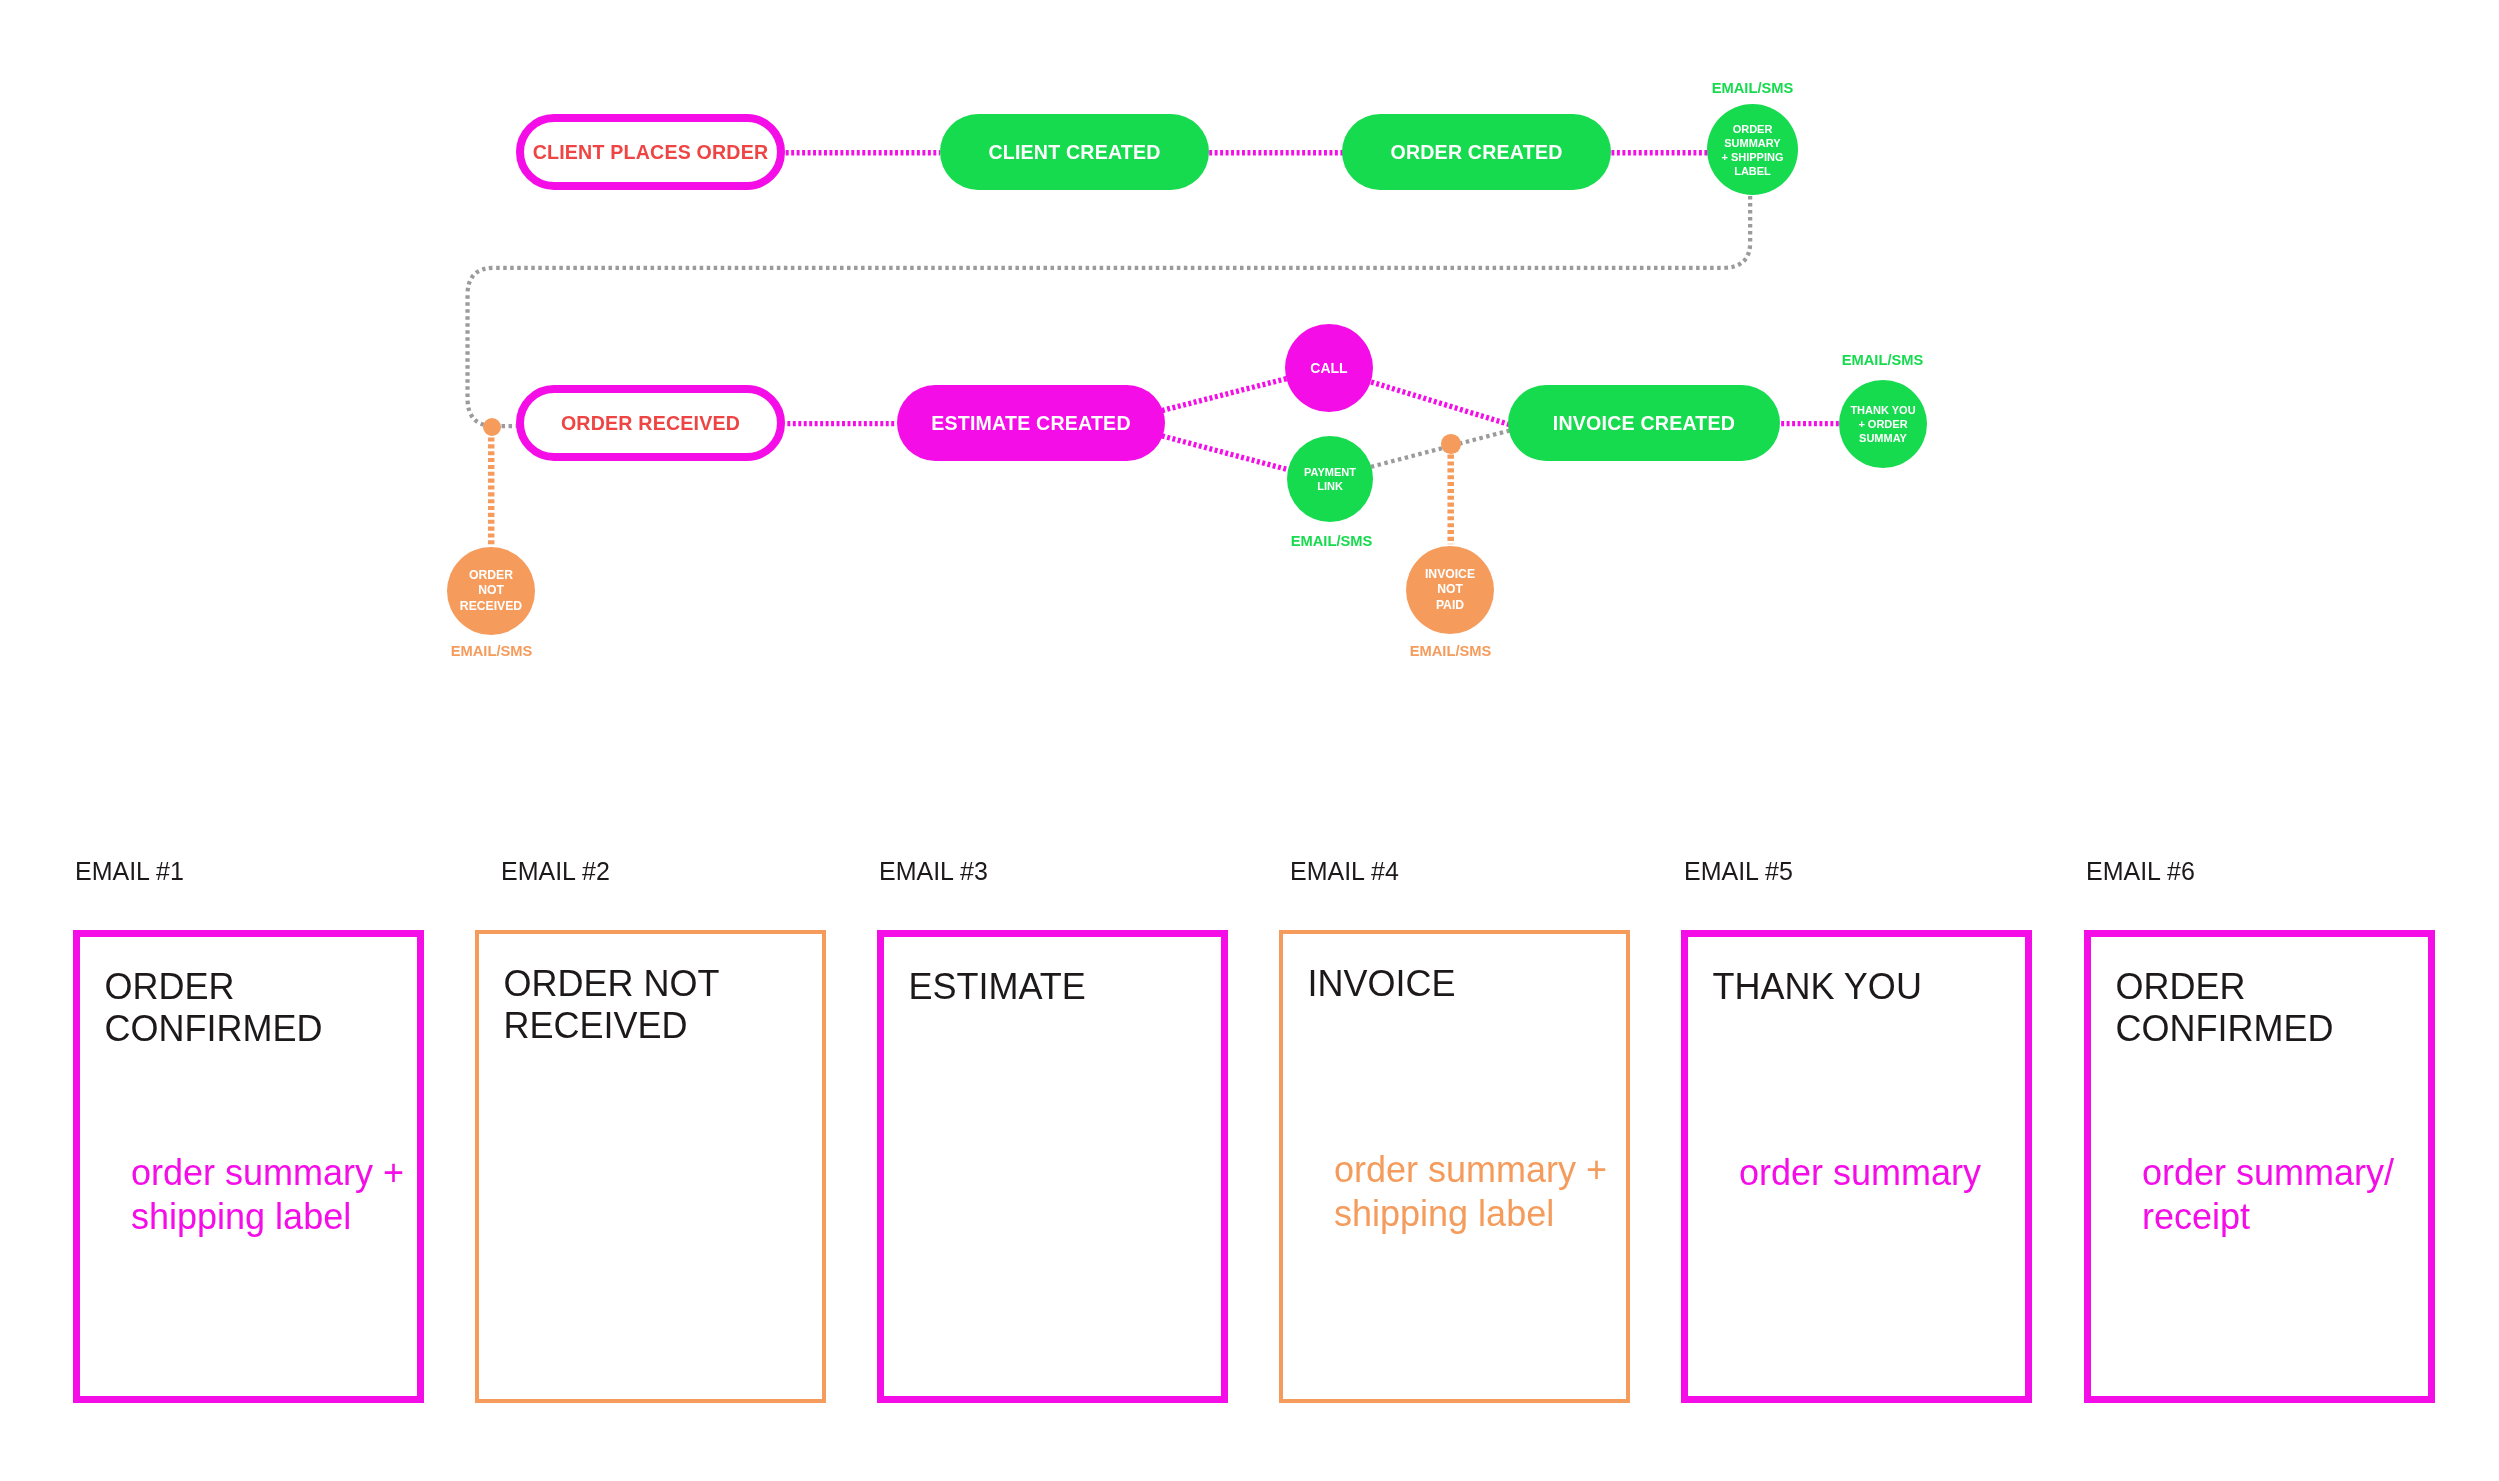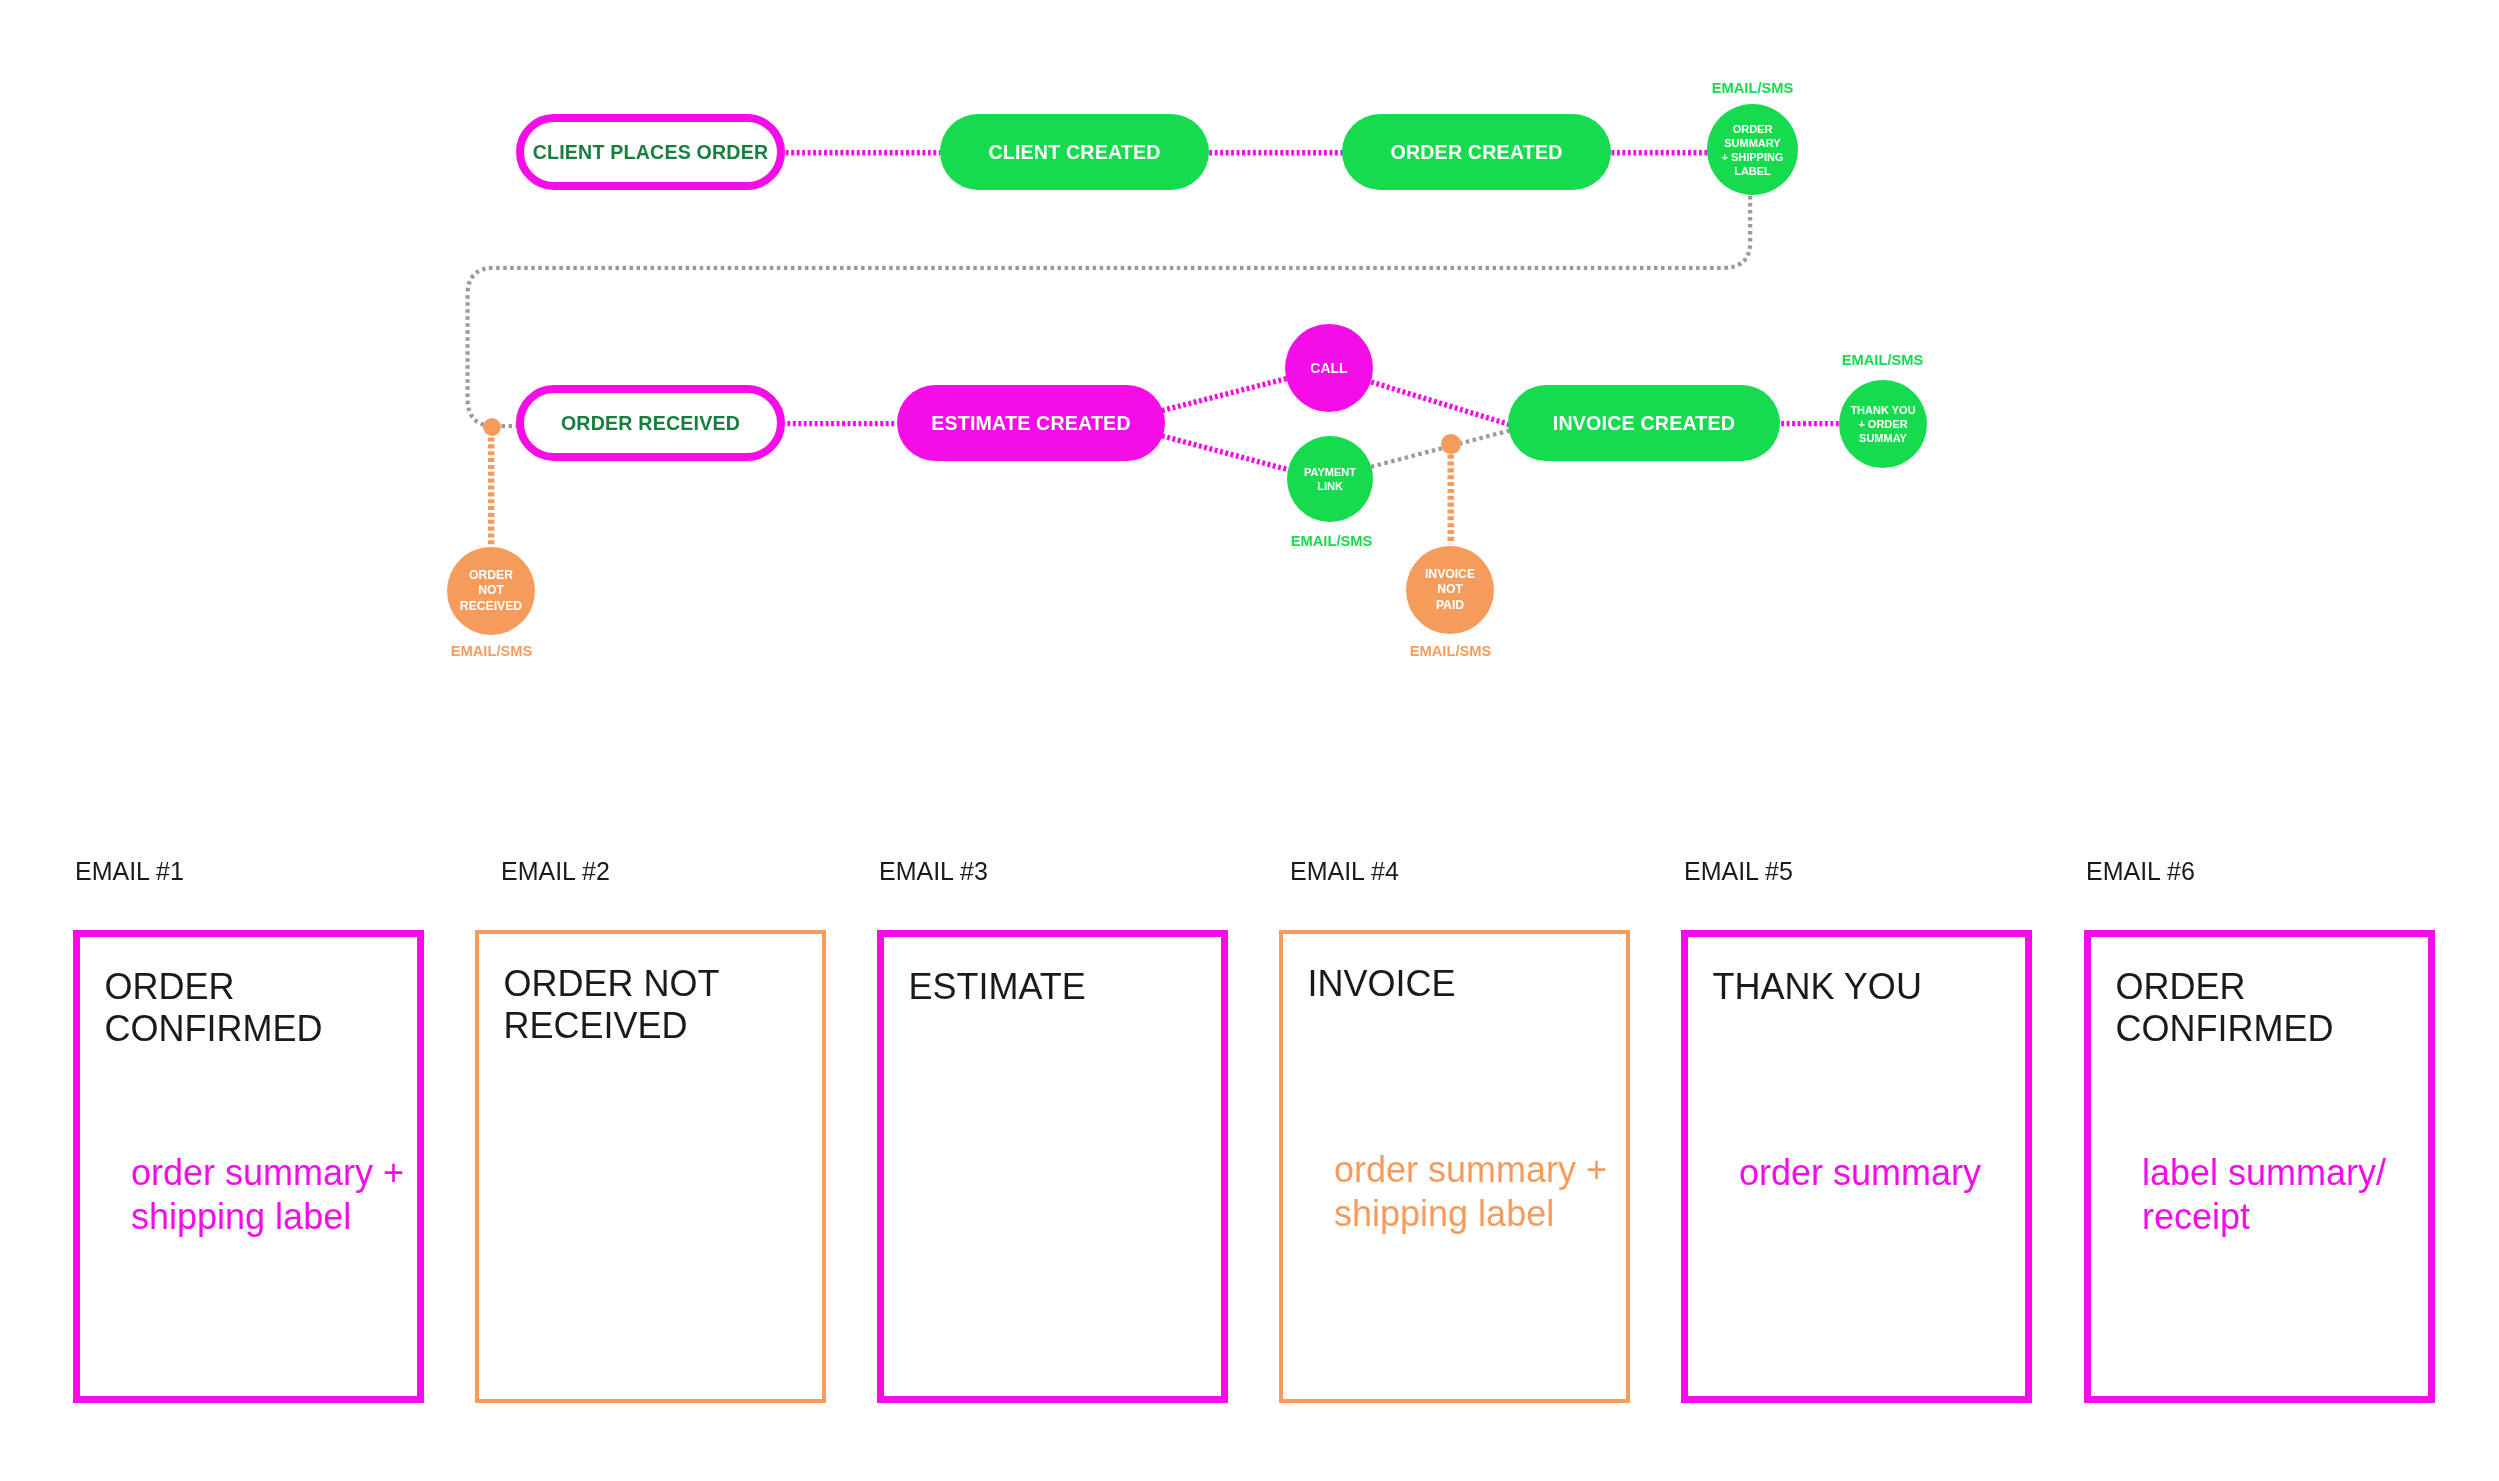--- a/index.html
+++ b/index.html
@@ -4,21 +4,21 @@
 <style>
   html,body{margin:0;padding:0;background:#ffffff;}
   #canvas{
     position:relative;width:2500px;height:1482px;background:#ffffff;overflow:hidden;
     font-family:"Liberation Sans", sans-serif;
   }
   #wires{position:absolute;left:0;top:0;z-index:0;}
   .node{position:absolute;display:flex;align-items:center;justify-content:center;
         text-align:center;z-index:2;box-sizing:border-box;}
   .pill{width:269px;height:76px;border-radius:49px;font-weight:bold;font-size:19.6px;letter-spacing:0.2px;}
-  .pill-outline{background:#ffffff;border:8.2px solid #F50DE8;color:#15803d;}
+  .pill-outline{background:#ffffff;border:8.2px solid #F50DE8;color:#ef4444;}
   .pill-green{background:#17DB4F;color:#ffffff;}
   .pill-magenta{background:#F50DE8;color:#ffffff;}
   .circle{border-radius:50%;color:#ffffff;font-weight:bold;white-space:pre-line;}
   .circle-green{background:#17DB4F;}
   .circle-magenta{background:#F50DE8;}
   .circle-orange{background:#F59C5D;}
   .circle-sm{font-size:11px;line-height:14px;}
   .circle-md{font-size:12.2px;line-height:15.5px;}
   .circle-call{font-size:14px;}
   .tag{position:absolute;width:163px;text-align:center;font-size:14.7px;font-weight:600;z-index:2;}
@@ -139,18 +139,18 @@
 
   <div class="card-label" style="left:1684px;">EMAIL #5</div>
   <div class="card card-magenta" style="left:1681px;">
     <div class="card-title">THANK YOU</div>
     <div class="card-body body-magenta">order summary</div>
   </div>
 
   <div class="card-label" style="left:2086px;">EMAIL #6</div>
   <div class="card card-magenta" style="left:2084px;">
     <div class="card-title">ORDER CONFIRMED</div>
-    <div class="card-body body-magenta">label summary/
+    <div class="card-body body-magenta">order summary/
 receipt</div>
   </div>
 
 </div>
 
 
 </body></html>

